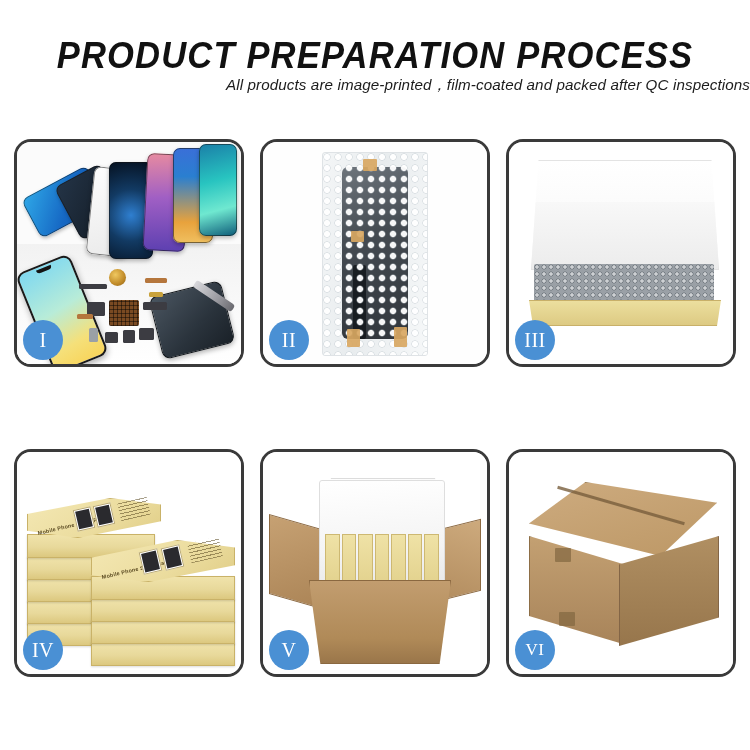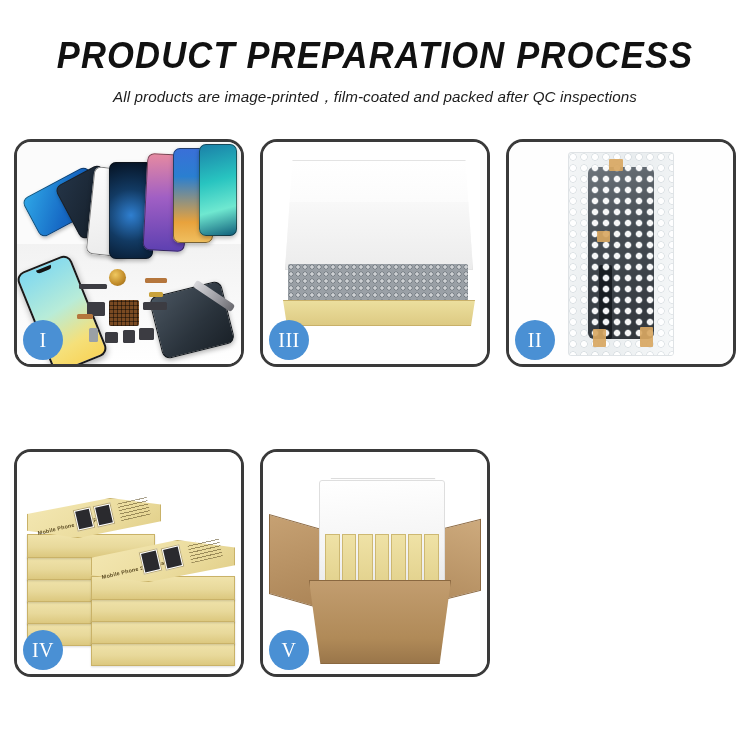--- a/index.html
+++ b/index.html
@@ -26,23 +26,23 @@
     font-weight: bold;
     letter-spacing: 1.2px;
     color: #111111;
     line-height: 1.05;
     transform: scaleX(0.96);
     white-space: nowrap;
   }
   .subtitle {
     font-size: 15.2px;
     color: #1c1c1c;
-    margin-top: 12px;
     letter-spacing: 0.1px;
     white-space: nowrap;
+    text-align: right;
   }
 
   
   .grid {
     position: absolute;
     left: 14px;
     top: 139px;
     width: 722px;
     display: grid;
     grid-template-columns: repeat(3, 230px);
@@ -379,42 +379,42 @@
       <div class="chip" style="left:106px;top:188px;width:12px;height:13px;"></div>
       <div class="chip" style="left:122px;top:186px;width:15px;height:12px;"></div>
       <div class="chip cu" style="left:60px;top:172px;width:16px;height:5px;"></div>
 
       <div class="tool"></div>
     </div>
     <div class="badge">I</div>
   </div>
 
   <div class="panel">
-    <div class="panel-inner p3">
-      <div class="lid3"></div>
-      <div class="tray3"></div>
-      <div class="foam3"></div>
-      <div class="tray3-front"></div>
-    </div>
-    <div class="badge">III</div>
-  </div>
-
-  <div class="panel">
     <div class="panel-inner p2">
       <div class="bag">
         <div class="screen"></div>
         <div class="flex"></div>
         <div class="bubbles"></div>
         <div class="tape" style="left:40px;top:6px;width:14px;height:12px;"></div>
         <div class="tape" style="left:28px;top:78px;width:13px;height:11px;"></div>
         <div class="tape" style="left:24px;bottom:8px;width:13px;height:18px;"></div>
         <div class="tape" style="right:20px;bottom:8px;width:13px;height:20px;"></div>
       </div>
     </div>
     <div class="badge">II</div>
+  </div>
+
+  <div class="panel">
+    <div class="panel-inner p3">
+      <div class="lid3"></div>
+      <div class="tray3"></div>
+      <div class="foam3"></div>
+      <div class="tray3-front"></div>
+    </div>
+    <div class="badge">III</div>
   </div>
 
   <div class="panel">
     <div class="panel-inner p4">
       <div class="stack">
 
         <div class="sbox" style="left:2px;top:148px;width:126px;height:22px;"></div>
         <div class="sbox" style="left:2px;top:126px;width:126px;height:22px;"></div>
         <div class="sbox" style="left:2px;top:104px;width:126px;height:22px;"></div>
         <div class="sbox" style="left:2px;top:82px;width:126px;height:22px;"></div>
@@ -464,14 +464,25 @@
         <div class="ybar"></div>
         <div class="ybar"></div>
         <div class="ybar"></div>
         <div class="ybar"></div>
       </div>
       <div class="cartonBody"></div>
     </div>
     <div class="badge">V</div>
   </div>
 
+  <div class="panel">
+    <div class="panel-inner p6">
+      <div class="c6top"></div>
+      <div class="c6left"></div>
+      <div class="c6right"></div>
+      <div class="c6seam"></div>
+      <div class="c6tab" style="left:46px;top:96px;width:16px;height:14px;"></div>
+      <div class="c6tab" style="left:50px;top:160px;width:16px;height:14px;"></div>
+    </div>
+    <div class="badge narrow">VI</div>
+  </div>
 
 </div>
 
 </body></html>

